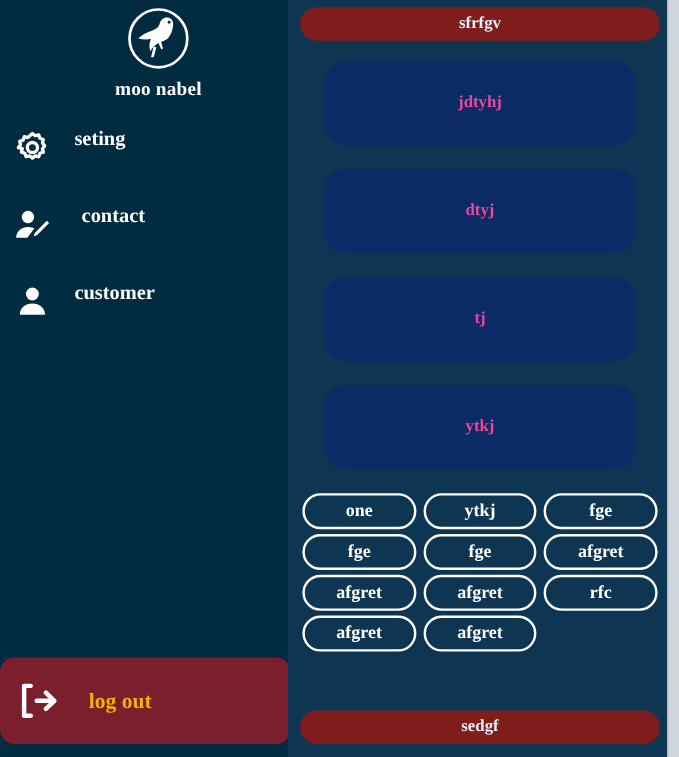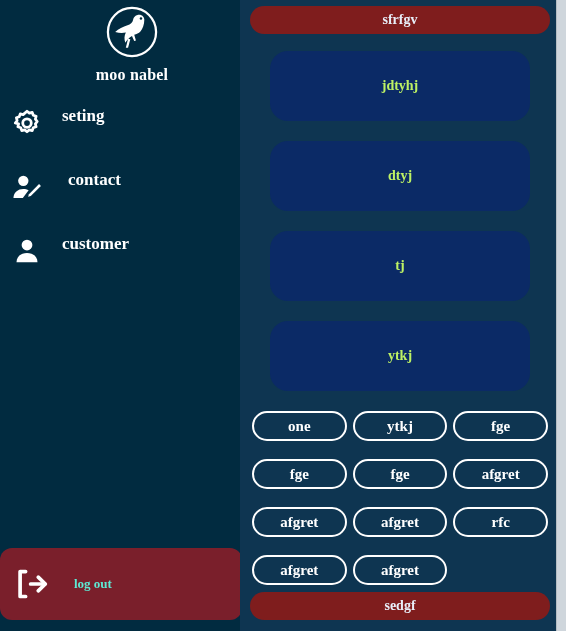--- a/index.html
+++ b/index.html
@@ -87,22 +87,22 @@
   .logout-icon {
     width: 40px;
     height: 40px;
     flex: 0 0 40px;
     color: #ffffff;
     display: flex;
     align-items: center;
     justify-content: center;
   }
   .logout-label {
-    color: #5eead4;
-    font-size: 13px;
+    color: #eab308;
+    font-size: 18px;
     font-weight: bold;
     margin-left: 22px;
   }
 
   
   .main {
     position: absolute;
     left: 240px;
     top: 0;
     width: 320px;
@@ -133,31 +133,31 @@
   }
   .card {
     width: 260px;
     height: 70px;
     margin: 0 auto 20px auto;
     background: #0b2a66;
     border-radius: 18px;
     display: flex;
     align-items: center;
     justify-content: center;
-    color: #bef264;
+    color: #ec4899;
     font-size: 14px;
     font-weight: bold;
     box-sizing: border-box;
   }
 
   .pill-grid {
     margin-top: 2px;
     display: grid;
     grid-template-columns: repeat(3, 1fr);
-    gap: 18px 6px;
+    gap: 4px 6px;
     padding: 0 2px;
   }
   .pill {
     height: 30px;
     border: 2px solid #ffffff;
     border-radius: 18px;
     background: transparent;
     color: #ffffff;
     font-family: "Liberation Serif", "DejaVu Serif", serif;
     font-size: 15px;

